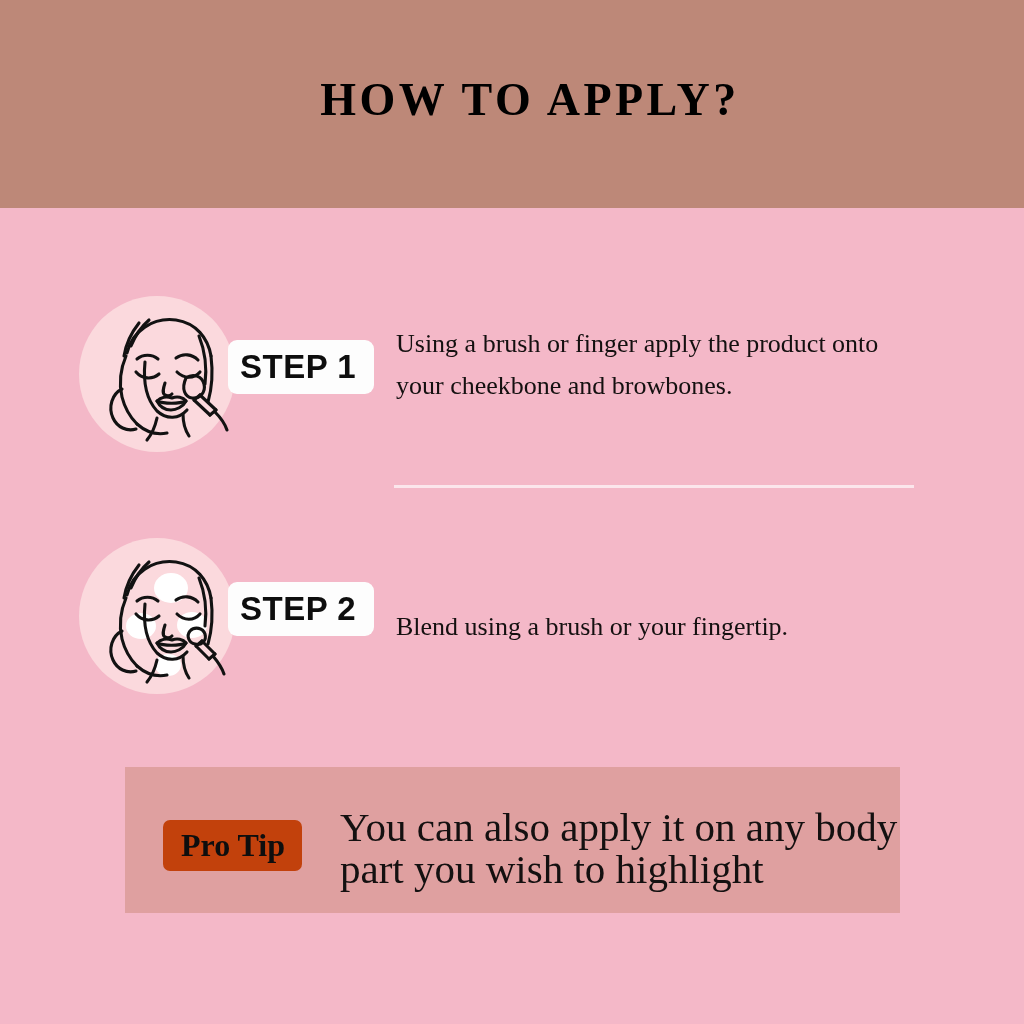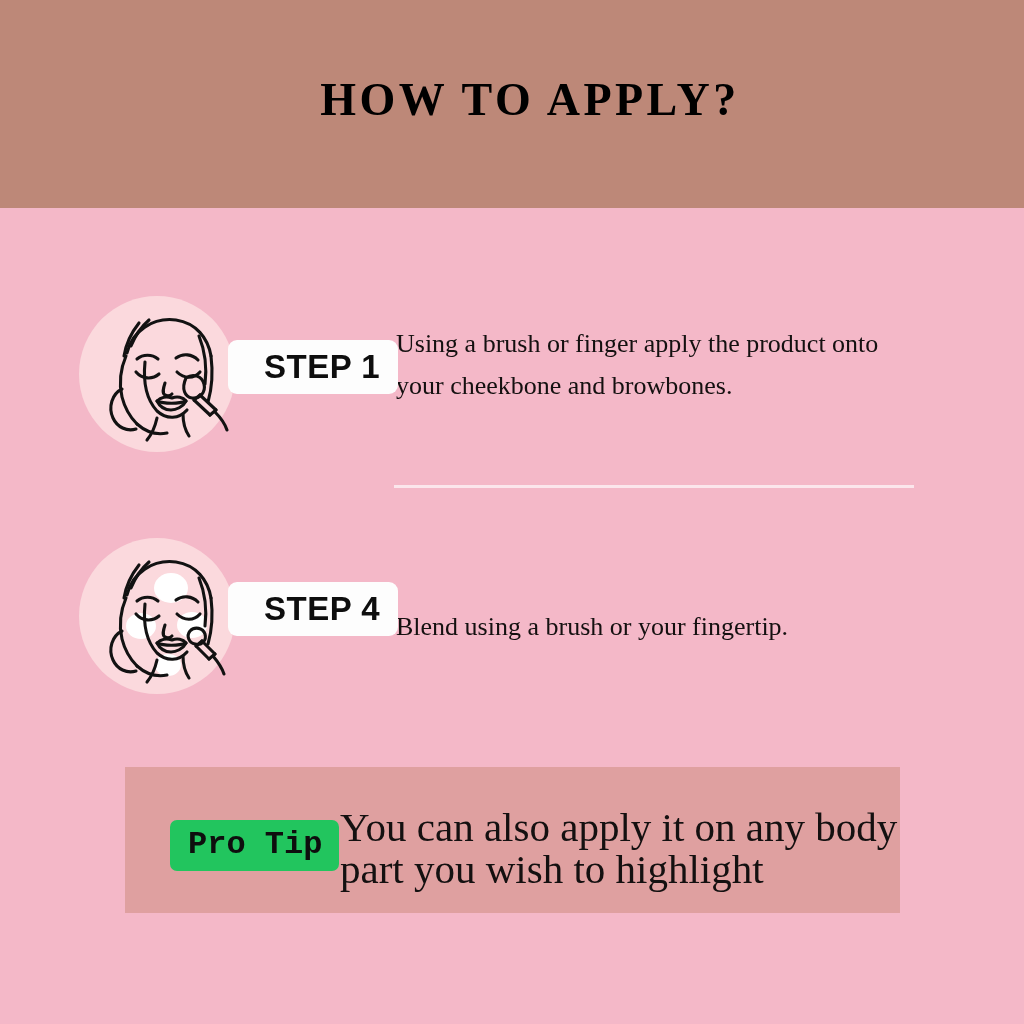--- a/index.html
+++ b/index.html
@@ -68,21 +68,21 @@
     height: 156px;
     display: block;
   }
 
   .step-badge {
     position: absolute;
     top: 44px;
     left: 228px;
     background: #fdfdfd;
     border-radius: 9px;
-    padding: 8px 18px 9px 36px;
+    padding: 8px 18px 9px 12px;
     font-family: "Liberation Sans", sans-serif;
     font-weight: bold;
     font-size: 33px;
     line-height: 37px;
     letter-spacing: 0.5px;
     color: #0e0e0e;
     box-sizing: border-box;
     white-space: nowrap;
     z-index: 3;
   }
@@ -113,26 +113,26 @@
   .protip-banner {
     position: absolute;
     left: 125px;
     top: 767px;
     width: 775px;
     height: 146px;
     background: #dfa0a0;
   }
   .protip-badge {
     position: absolute;
-    left: 170px;
+    left: 163px;
     top: 820px;
-    background: #22c55e;
+    background: #c2410c;
     border-radius: 7px;
     padding: 7px 17px 8px 18px;
-    font-family: Liberation Mono, monospace;
+    font-family: Liberation Serif, serif;
     font-weight: bold;
     font-size: 32px;
     line-height: 36px;
     color: #0e0e0e;
     white-space: nowrap;
     box-sizing: border-box;
   }
   .protip-text {
     position: absolute;
     left: 340px;
@@ -247,19 +247,19 @@
         <path d="M111 93 C116 88 124 90 126 96 C128 103 122 108 116 106 C110 105 107 98 111 93 Z"></path>
         <path d="M123 103 L136 116"></path>
         <path d="M117 108 L130 121"></path>
         <path d="M123 103 L117 108"></path>
         <path d="M136 116 L130 121"></path>
         <path d="M134 118 C139 124 143 130 145 136"></path>
       </g>
     </svg>
   </div>
 
-  <div class="step-badge">STEP 4</div>
+  <div class="step-badge">STEP 2</div>
   <div class="step-text">Blend using a brush or your fingertip.</div>
 </div>
 
 <div class="protip-banner"></div>
 <div class="protip-badge">Pro Tip</div>
 <div class="protip-text">You can also apply it on any body part you wish to highlight</div>
 
 </body></html>

